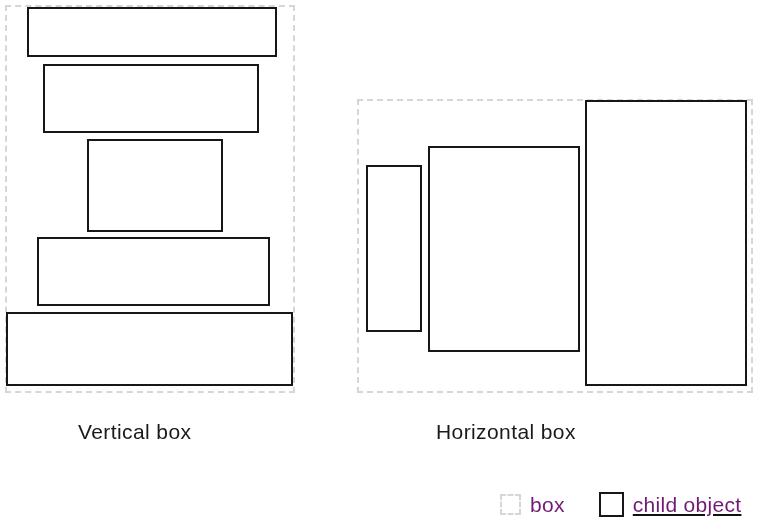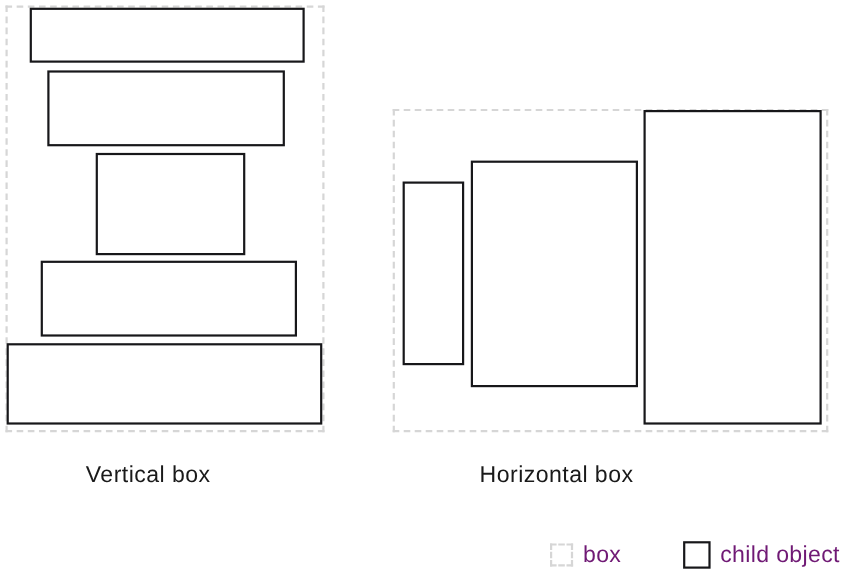--- a/index.html
+++ b/index.html
@@ -59,21 +59,22 @@
     align-items: center;
     gap: 12px;
     white-space: nowrap;
   }
   .legend-entry {
     display: flex;
     align-items: center;
     gap: 9px;
   }
   .legend-entry + .legend-entry {
-    margin-left: 44px;
+    margin-left: 22px;
+    text-decoration: underline;
   }
   .legend-swatch-dashed {
     width: 21px;
     height: 21px;
     box-sizing: border-box;
     border: 2px dashed #d6d6d6;
     background: #ffffff;
     flex: 0 0 auto;
   }
   .legend-swatch-solid {

